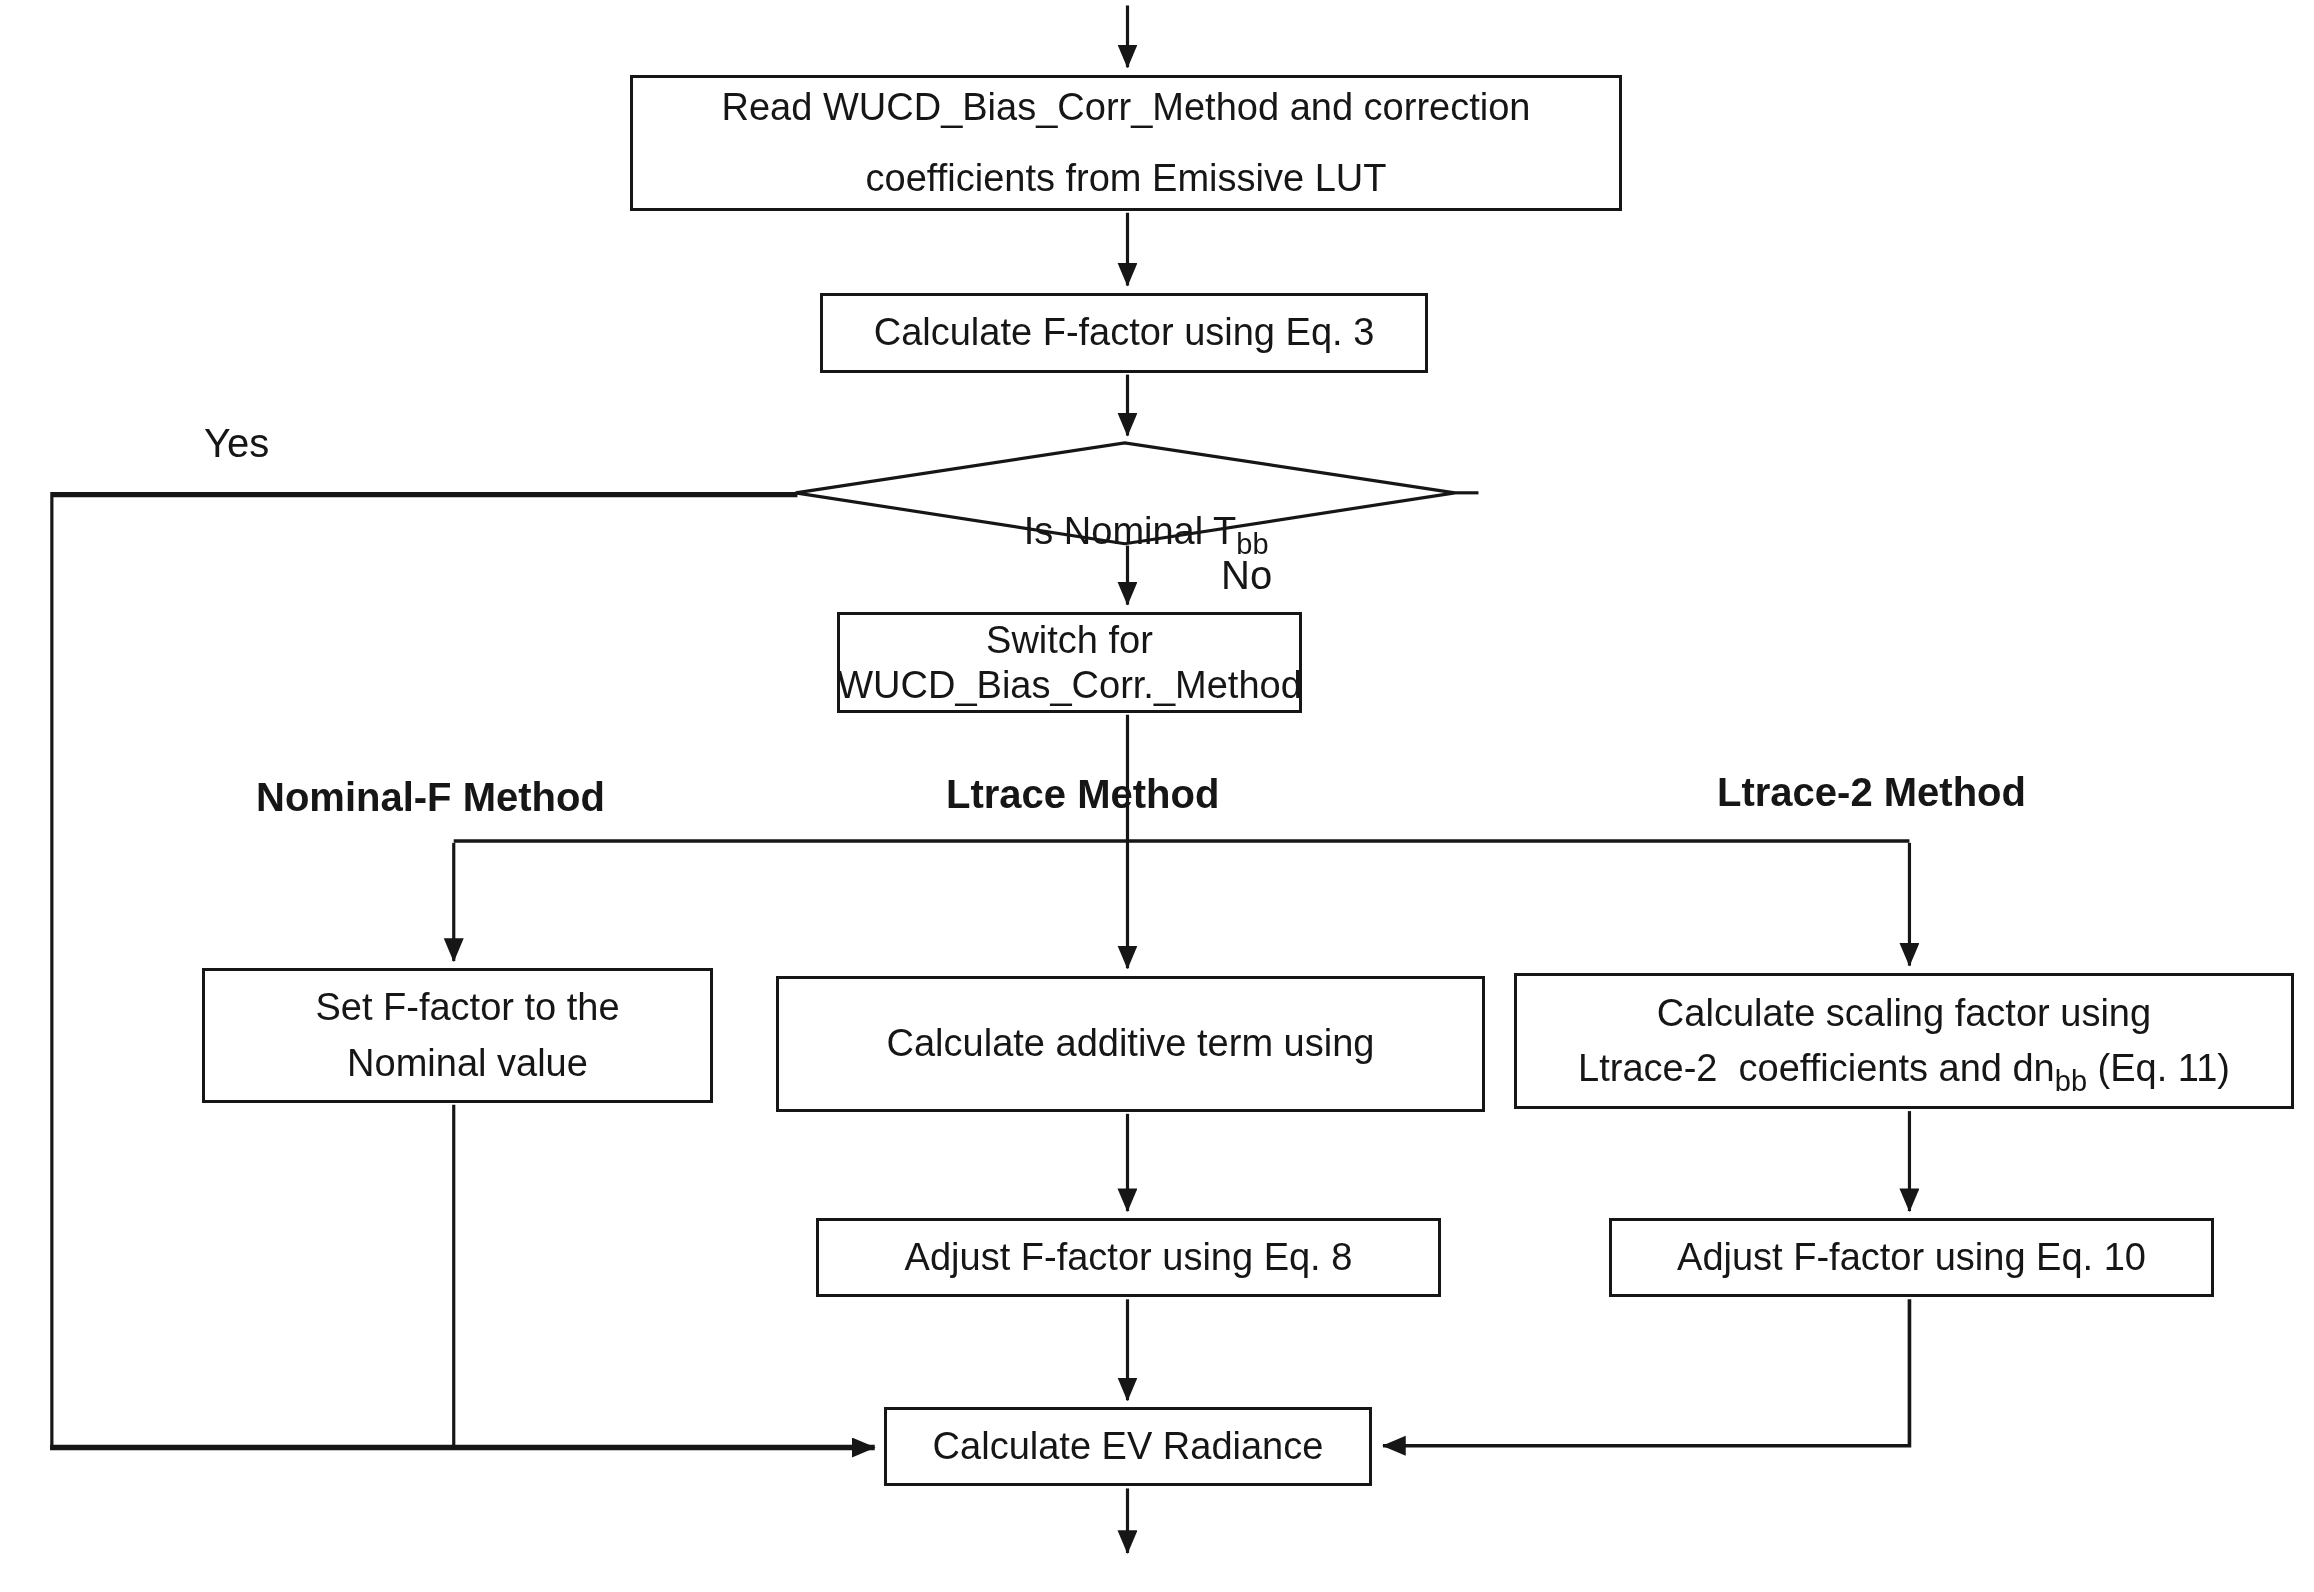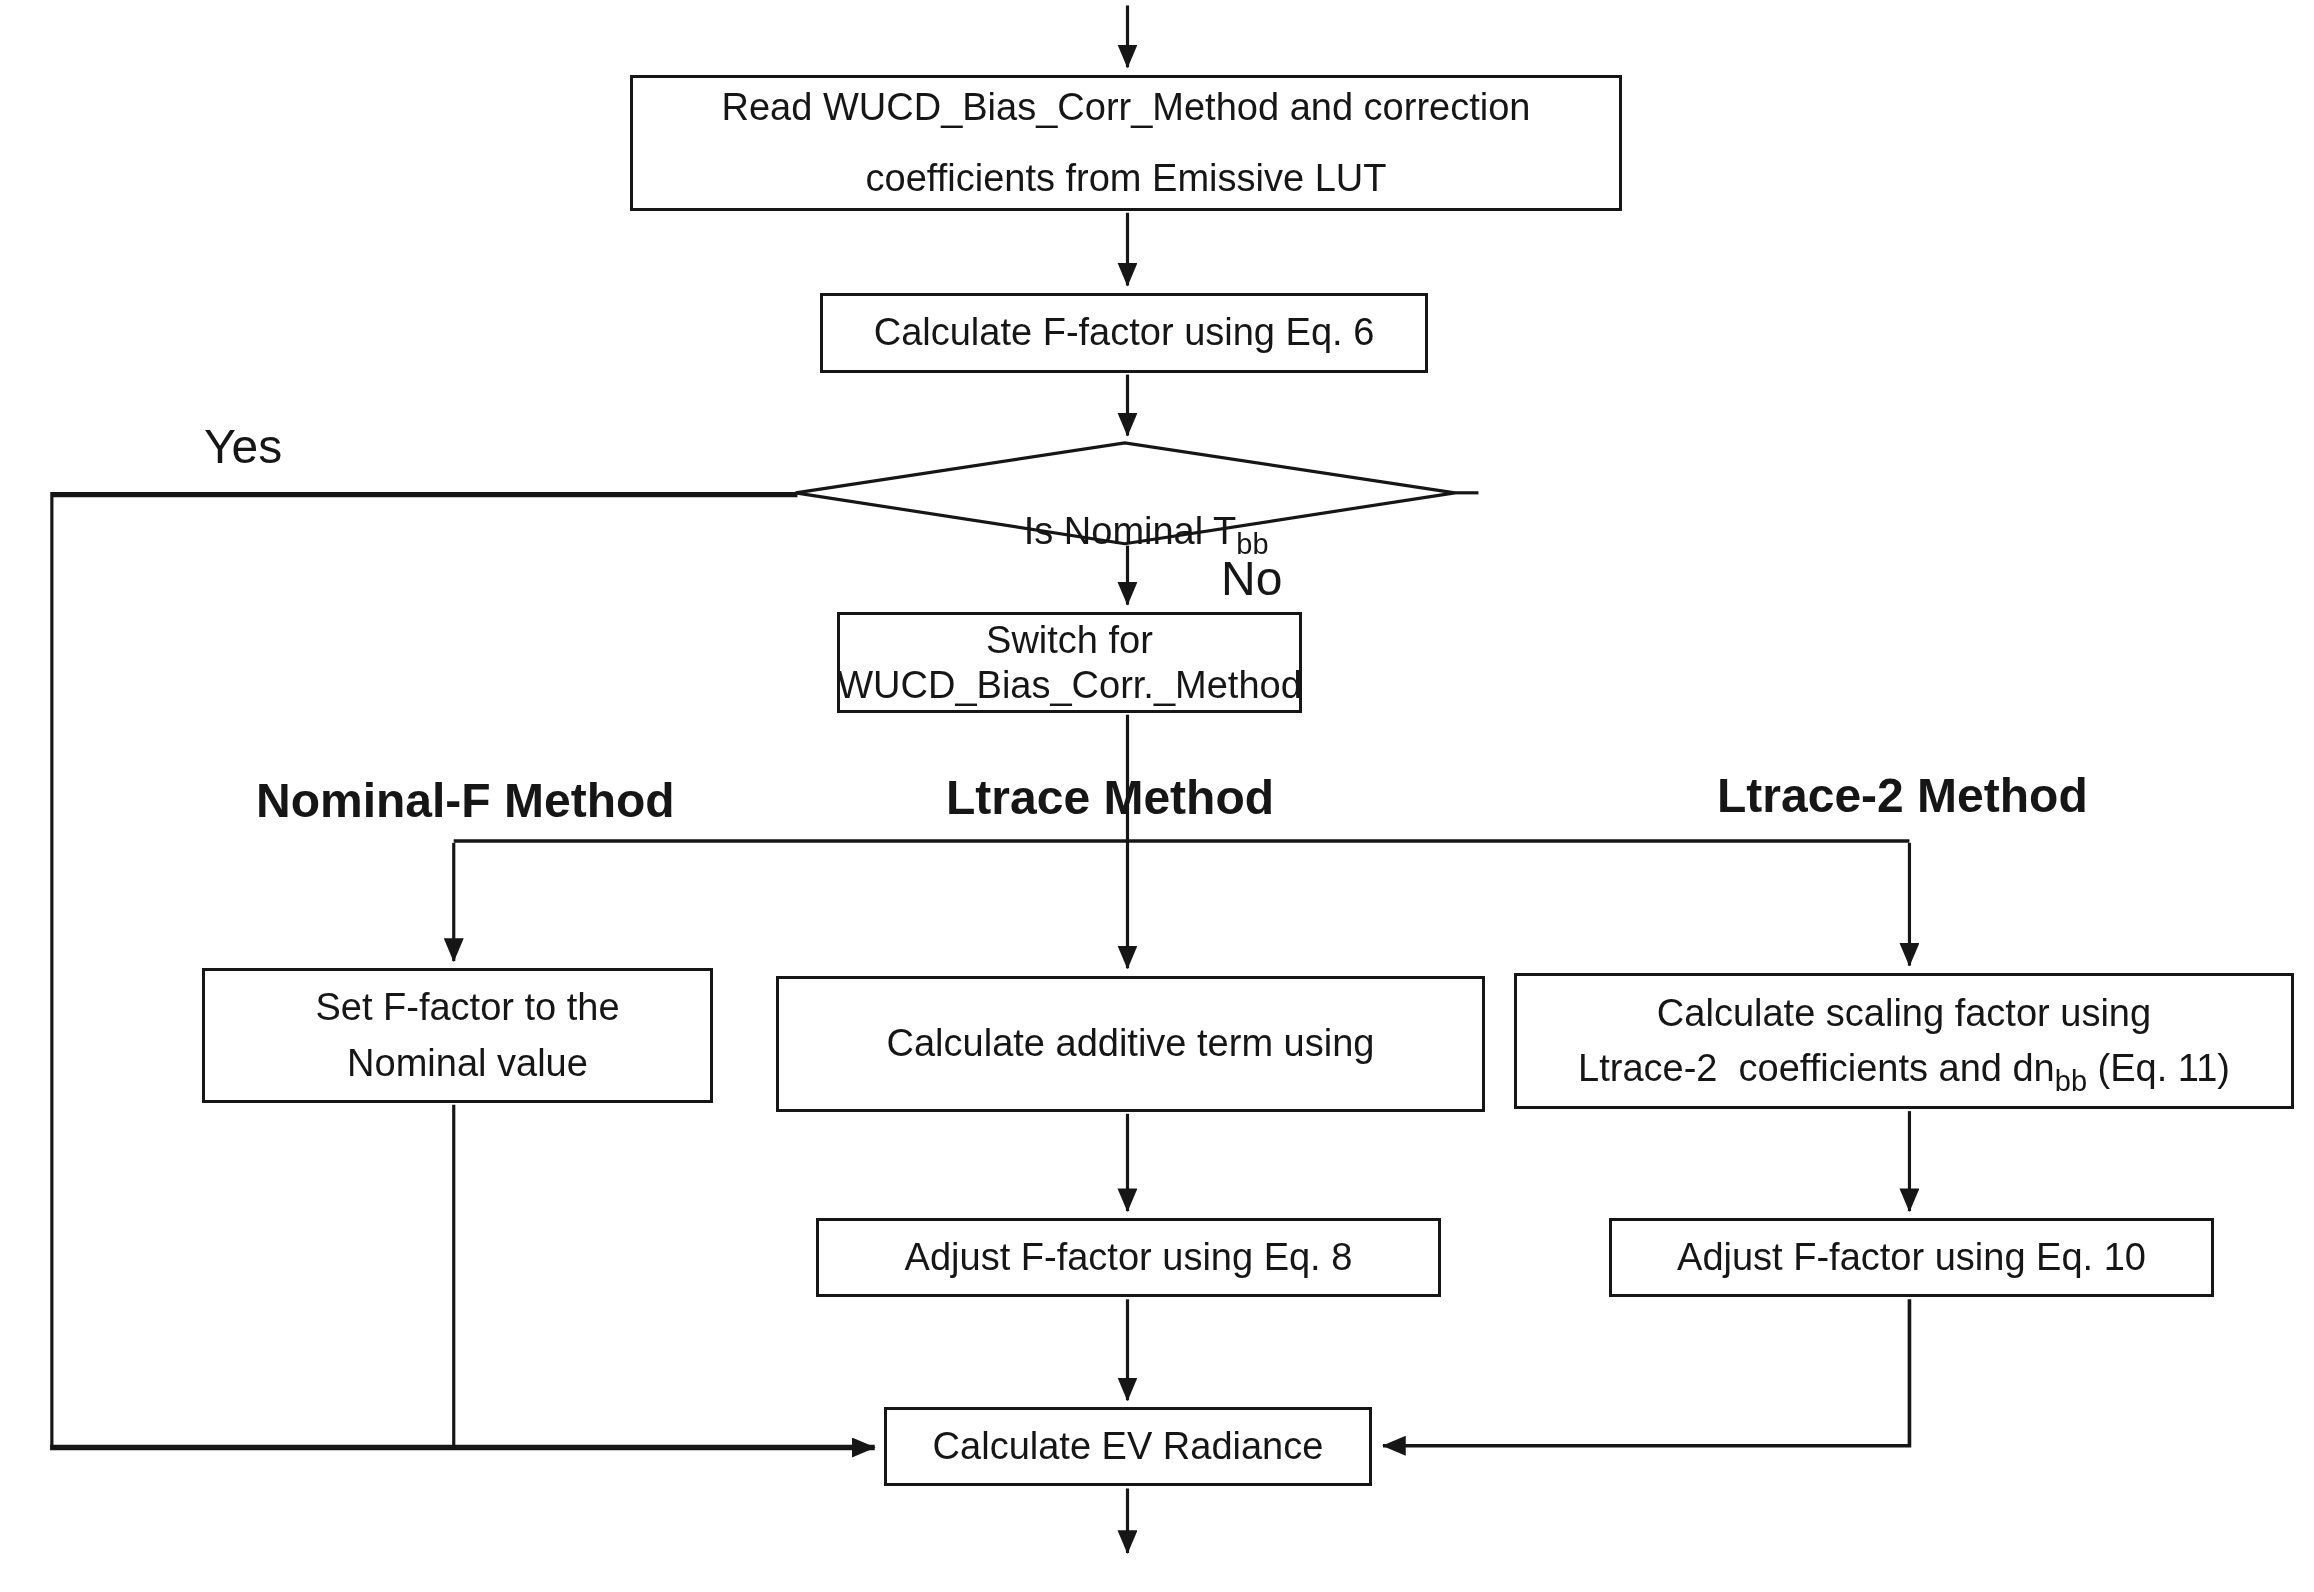--- a/index.html
+++ b/index.html
@@ -33,21 +33,21 @@
   .diamond-label {
     position: absolute;
     font-size: 38px;
     font-weight: 500;
     text-align: center;
     white-space: pre;
     line-height: 1;
   }
   .edge-label {
     position: absolute;
-    font-size: 48px;
+    font-size: 40px;
     line-height: 1;
     white-space: pre;
     font-weight: 500;
   }
   .edge-label.method { font-weight: 600; }
 </style>
 </head>
 <body>
 
 <div class="canvas">
@@ -94,21 +94,21 @@
 
     <path d="M1240 1637 L1240 1708" marker-end="url(#ah)"></path>
   </svg>
 
   <div class="node" style="left:630px; top:75px; width:992px; height:136px;gap:16px;">
     <span class="line">Read WUCD_Bias_Corr_Method and correction</span>
     <span class="line">coefficients from Emissive LUT</span>
   </div>
 
   <div class="node" style="left:820px; top:293px; width:608px; height:80px;">
-    <span class="line">Calculate F-factor using Eq. 6</span>
+    <span class="line">Calculate F-factor using Eq. 3</span>
   </div>
 
   <div class="diamond-label" style="left:916px; top:474px; width:418px;">
     <span>Is Nominal T</span><sub>bb</sub>
   </div>
 
   <div class="node" style="left:837px; top:612px; width:465px; height:101px;">
     <span class="line lh-sm">Switch for</span>
     <span class="line lh-sm">WUCD_Bias_Corr._Method</span>
   </div>

